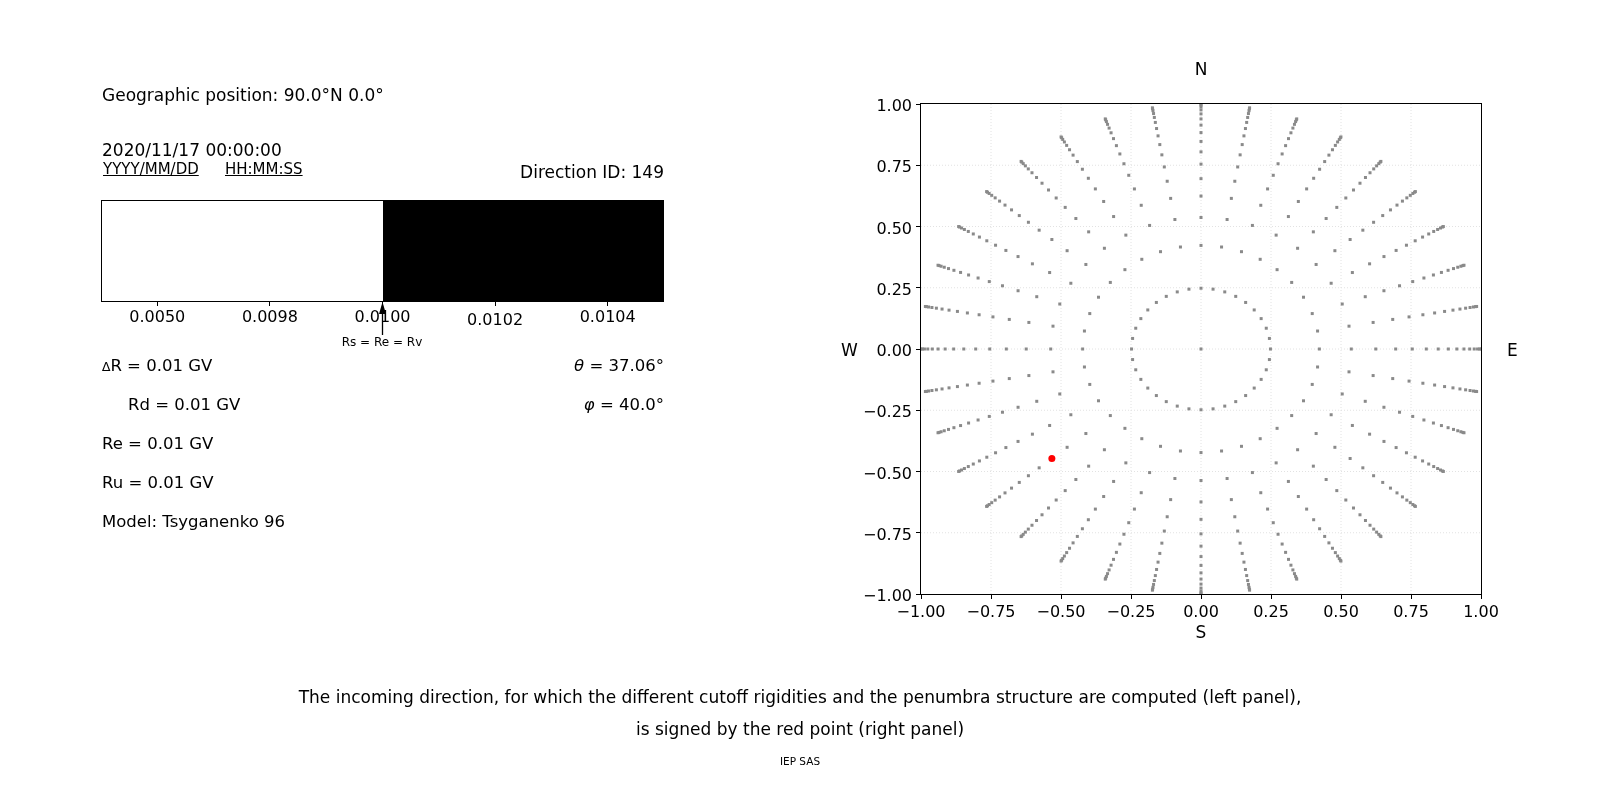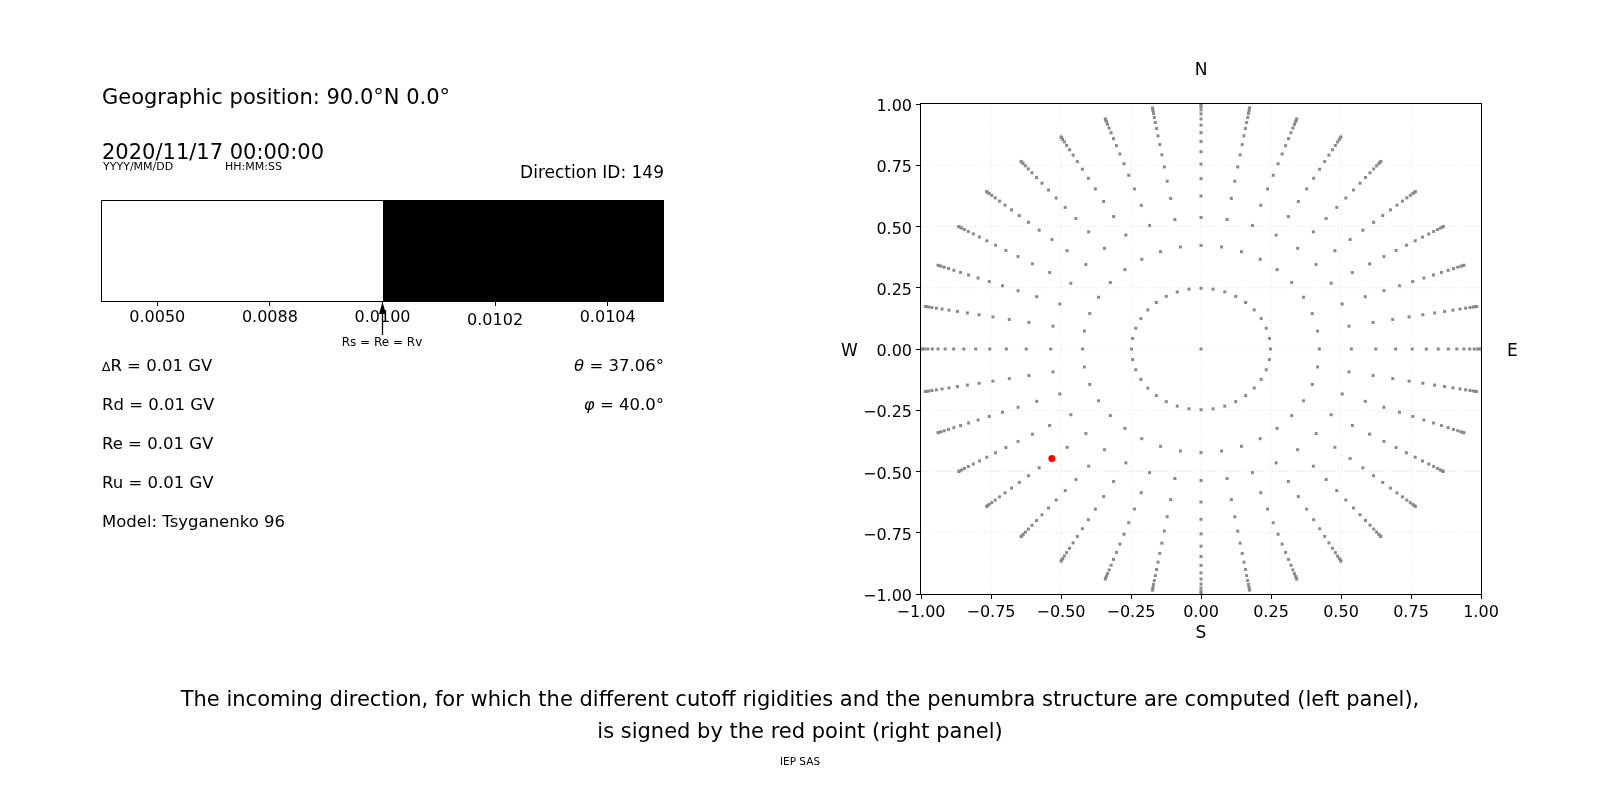--- a/index.html
+++ b/index.html
@@ -1,21 +1,21 @@
 <!DOCTYPE html>
 <html><head>
 <meta charset="utf-8">
 <style>
   html,body{margin:0;padding:0;background:#fff;}
   .canvas{position:relative;width:1600px;height:800px;background:#fff;
           font-family:"DejaVu Sans",sans-serif;color:#000;overflow:hidden;}
   .abs{position:absolute;}
-  .t-main{font-size:21px;line-height:1.2;}
+  .t-main{font-size:17px;line-height:1.2;}
   .t-big{font-size:17px;line-height:1.2;}
-  .t-small{font-size:11px;line-height:1.2;}
+  .t-small{font-size:15px;line-height:1.2;text-decoration:underline;}
   .t-tick{font-size:12px;line-height:1.2;}
   .t-credit{font-size:10.5px;line-height:1.2;}
   .right-align{text-align:right;}
   .center{text-align:center;}
   .bar-box{left:101px;top:200px;width:563px;height:102px;border:1.2px solid #000;
            box-sizing:border-box;background:#fff;}
   .bar-black{position:absolute;left:50%;top:0;width:50%;height:100%;}
   .plot-box{left:920px;top:103px;width:562px;height:492px;border:1px solid #000;
             box-sizing:border-box;background:#fff;}
   .tickmark-x{position:absolute;width:1px;height:4px;background:#000;}
@@ -42,37 +42,37 @@
 
   <div class="abs t-big right-align" style="left:400px;top:162px;width:264px;">Direction ID: 149</div>
 
   <div class="abs bar-box">
     <div class="bar-black" id="penumbra-black" style="background: rgb(0, 0, 0);"></div>
   </div>
   <div id="bar-ticks">
       <div class="tickmark-x" style="left: 156.8px; top: 302px;"></div>
       <div class="ticklabel center" style="left: 122.3px; top: 307px; width: 70px;">0.0050</div>
       <div class="tickmark-x" style="left: 269.4px; top: 302px;"></div>
-      <div class="ticklabel center" style="left: 234.9px; top: 307px; width: 70px;">0.0088</div>
+      <div class="ticklabel center" style="left: 234.9px; top: 307px; width: 70px;">0.0098</div>
       <div class="tickmark-x" style="left: 382px; top: 302px;"></div>
       <div class="ticklabel center" style="left: 347.5px; top: 307px; width: 70px;">0.0100</div>
       <div class="tickmark-x" style="left: 494.6px; top: 302px;"></div>
       <div class="ticklabel center" style="left: 460.1px; top: 310px; width: 70px;">0.0102</div>
       <div class="tickmark-x" style="left: 607.2px; top: 302px;"></div>
       <div class="ticklabel center" style="left: 572.7px; top: 307px; width: 70px;">0.0104</div>
     </div>
 
   <svg class="abs" style="left:374px;top:302px;" width="17" height="33" viewBox="0 0 17 33">
     <line x1="8.5" y1="33" x2="8.5" y2="4" stroke="#000" stroke-width="1.3"></line>
     <polygon points="8.5,0 5,12 12,12" fill="#000"></polygon>
   </svg>
   <div class="abs t-tick center" style="left:302px;top:335px;width:160px;">Rs = Re = Rv</div>
 
   <div class="param-row" style="top:356px;"><span class="delta">∆</span><span>R = 0.01 GV</span></div>
-  <div class="param-row" style="top:395px;">Rd = 0.01 GV</div>
+  <div class="param-row" style="top:395px;margin-left:26px;">Rd = 0.01 GV</div>
   <div class="param-row" style="top:434px;">Re = 0.01 GV</div>
   <div class="param-row" style="top:473px;">Ru = 0.01 GV</div>
   <div class="param-row" style="top:512px;">Model: Tsyganenko 96</div>
 
   <div class="angle-row" style="top:356px;"><span class="greek">θ</span><span> = 37.06°</span></div>
   <div class="angle-row" style="top:395px;"><span class="greek">φ</span><span> = 40.0°</span></div>
 
   <div class="abs plot-box">
     <svg id="scatter-svg" width="560" height="490" viewBox="0 0 560 490">
         <line x1="70" x2="70" y1="0" y2="490" stroke="#e2e2e2" stroke-width="1" stroke-dasharray="1,2"></line>

